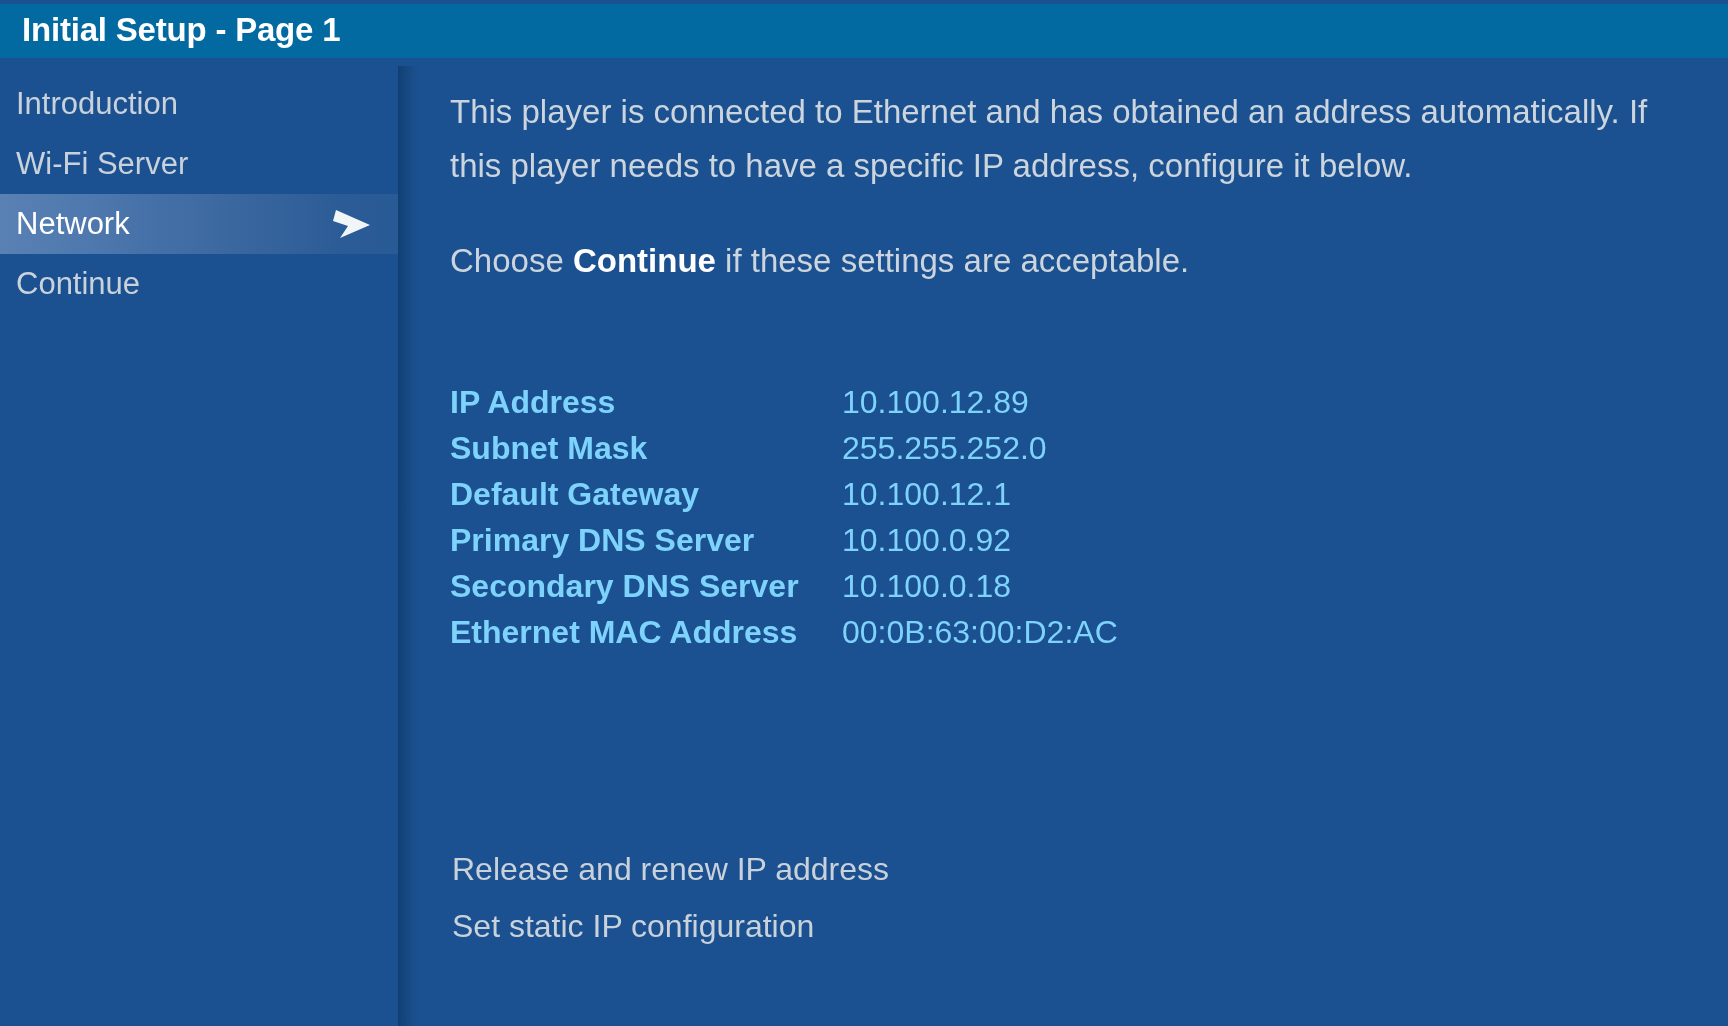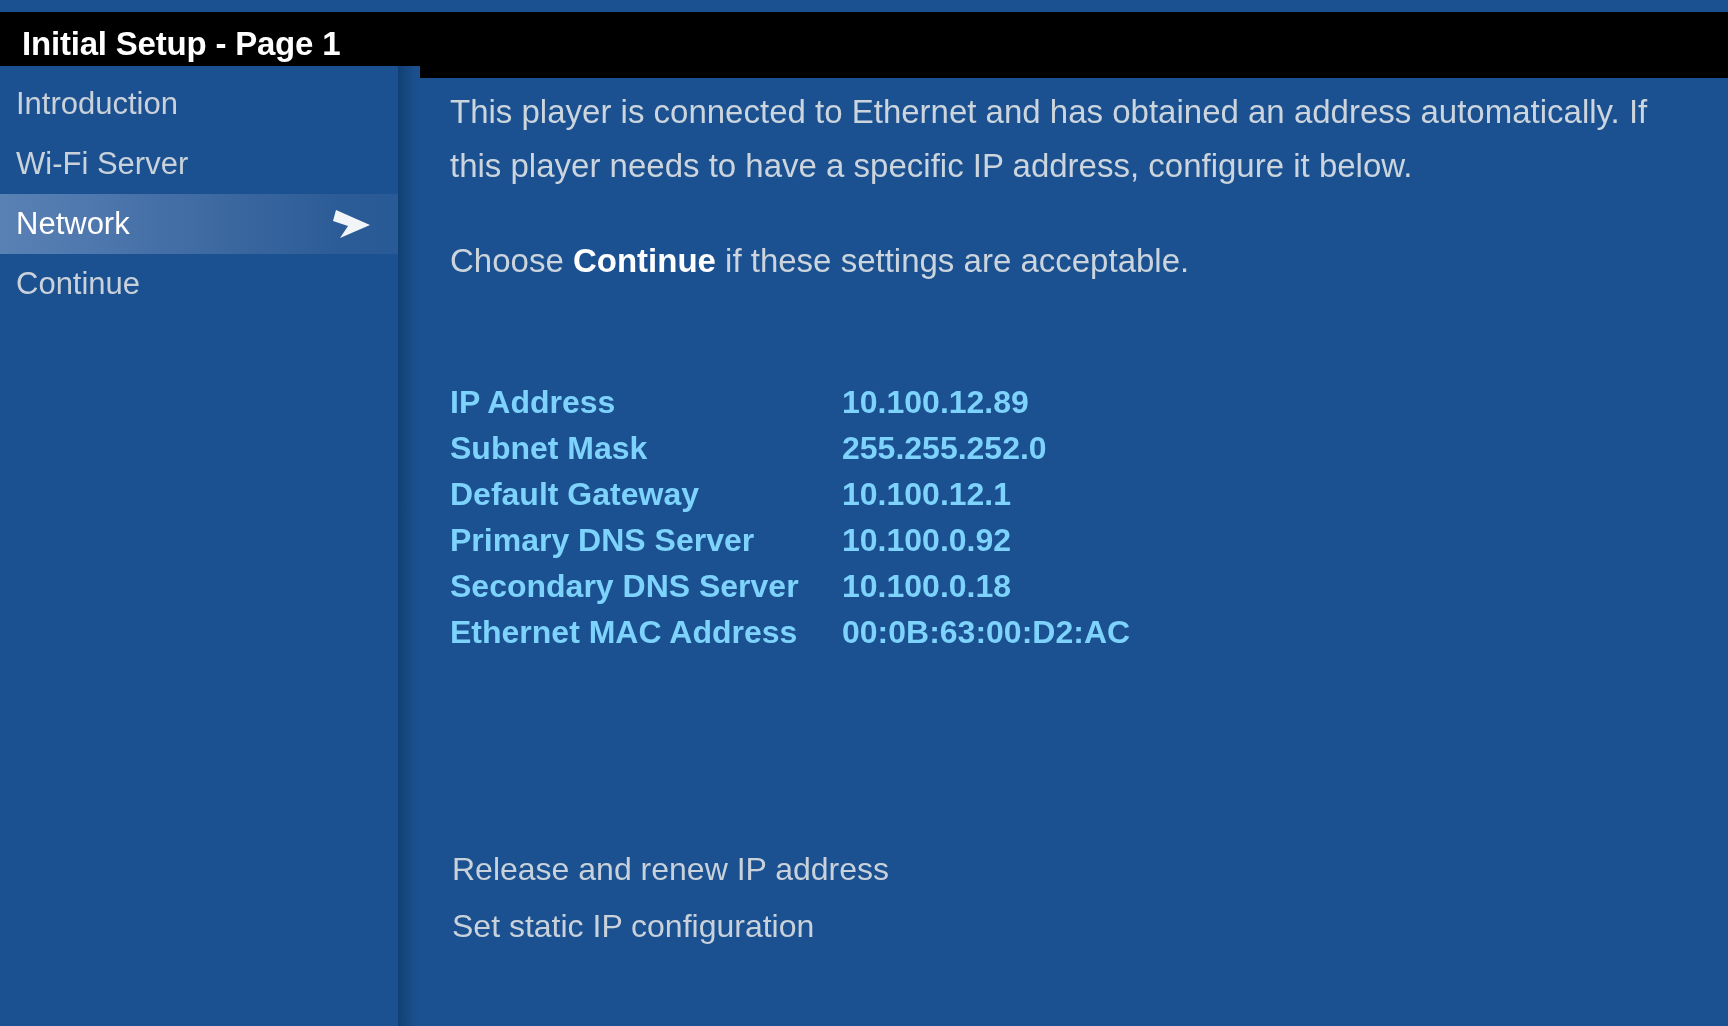--- a/index.html
+++ b/index.html
@@ -13,23 +13,23 @@
   }
 
   #screen {
     position:relative;
     width:1728px; height:1026px;
     background:#1b5190;
   }
 
   
   .titlebar {
-    position:absolute; left:0; top:12px;
-    width:1728px; height:66px;
-    background:#000000;
+    position:absolute; left:0; top:4px;
+    width:1728px; height:54px;
+    background:#0369a1;
   }
   .titlebar-label {
     position:absolute;
     left:22px; top:50%;
     transform:translateY(-52%);
     color:#ffffff;
     font-size:33px;
     font-weight:bold;
     letter-spacing:-0.2px;
     font-stretch:condensed;
@@ -117,21 +117,21 @@
     line-height:46px;
     white-space:nowrap;
     color:#7dd3fc;
   }
   .info-label {
     font-weight:bold;
     padding-right:24px;
     min-width:392px;
   }
   .info-value {
-    font-weight:bold;
+    font-weight:normal;
   }
 
   
   .actions {
     position:absolute;
     left:32px;
     top:765px;
   }
   .action-item {
     height:57px;

